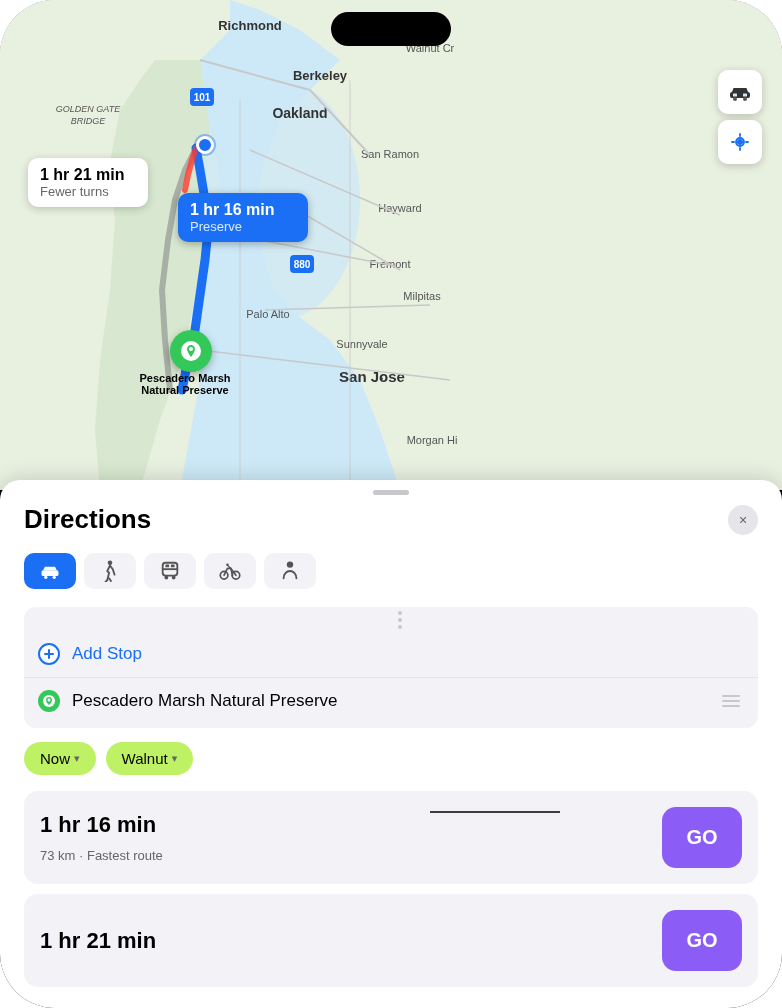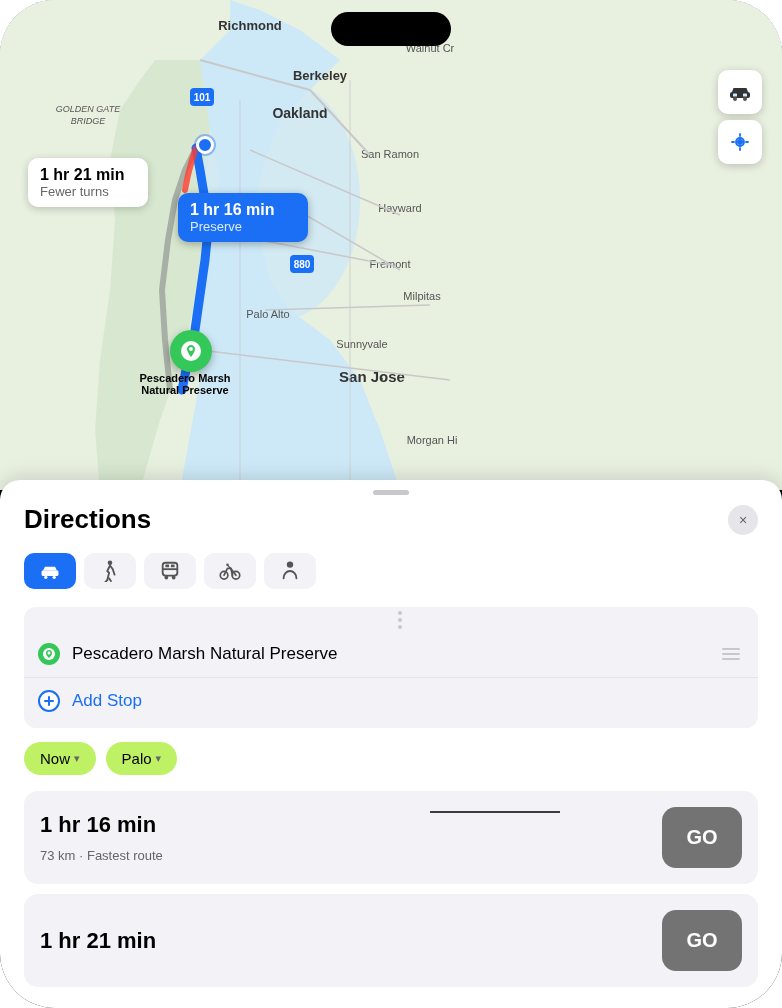--- a/index.html
+++ b/index.html
@@ -418,21 +418,21 @@
       color: #000;
     }
     .route-info .route-detail {
       font-size: 13px;
       color: #666;
       margin-top: 10px;
     }
     .go-button {
       width: 80px;
       height: 61px;
-      background: #737373;
+      background: #8b5cf6;
       border-radius: 14px;
       display: flex;
       align-items: center;
       justify-content: center;
       cursor: pointer;
     }
     .go-button span {
       font-size: 20px;
       font-weight: 700;
       color: #fff;
@@ -630,51 +630,51 @@
     <div class="route-stops">
 
 
       <div class="dots-connector">
         <div class="dot-connector"></div>
         <div class="dot-connector"></div>
         <div class="dot-connector"></div>
       </div>
 
       <div class="route-stop">
+        <div class="stop-icon add">
+          <svg width="12" height="12" viewBox="0 0 12 12" fill="none">
+            <path d="M6 2V10M2 6H10" stroke="#1a6ff5" stroke-width="2" stroke-linecap="round"></path>
+          </svg>
+        </div>
+        <span class="add-stop-name">Add Stop</span>
+      </div>
+
+      <div class="route-stop">
         <div class="stop-icon destination">
           <svg width="14" height="14" viewBox="0 0 14 14" fill="none">
             <circle cx="7" cy="7" r="6" fill="white"></circle>
             <path d="M7 3C5.3 3 4 4.3 4 6C4 8.5 7 11 7 11C7 11 10 8.5 10 6C10 4.3 8.7 3 7 3ZM7 7.5C6.2 7.5 5.5 6.8 5.5 6C5.5 5.2 6.2 4.5 7 4.5C7.8 4.5 8.5 5.2 8.5 6C8.5 6.8 7.8 7.5 7 7.5Z" fill="#34c759"></path>
           </svg>
         </div>
         <span class="stop-name">Pescadero Marsh Natural Preserve</span>
         <div class="stop-handle">
           <div class="stop-handle-line"></div>
           <div class="stop-handle-line"></div>
           <div class="stop-handle-line"></div>
         </div>
       </div>
-
-      <div class="route-stop">
-        <div class="stop-icon add">
-          <svg width="12" height="12" viewBox="0 0 12 12" fill="none">
-            <path d="M6 2V10M2 6H10" stroke="#1a6ff5" stroke-width="2" stroke-linecap="round"></path>
-          </svg>
-        </div>
-        <span class="add-stop-name">Add Stop</span>
-      </div>
     </div>
 
     <div class="options-row">
       <div class="option-pill">
         <span>Now</span>
         <span class="chevron">▾</span>
       </div>
       <div class="option-pill">
-        <span>Palo</span>
+        <span>Walnut</span>
         <span class="chevron">▾</span>
       </div>
     </div>
 
     <div class="route-result">
       <div class="route-info">
         <div class="route-time">1 hr 16 min</div>
         <div class="route-detail">73 km · Fastest route</div>
       </div>
       <div class="go-button">

